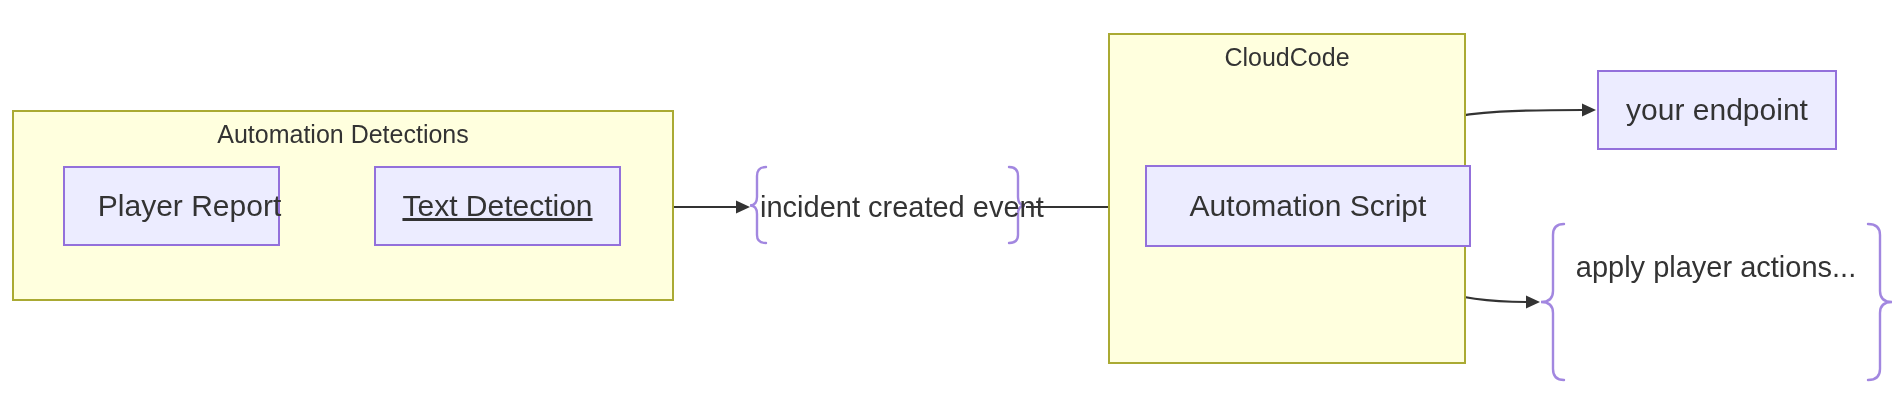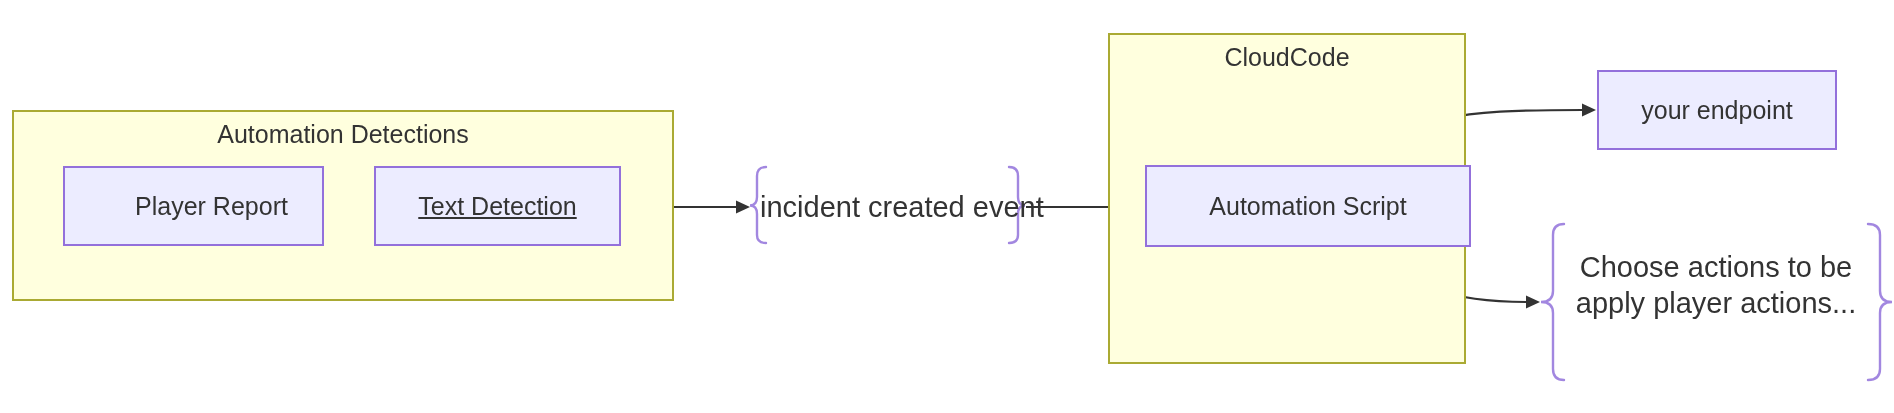--- a/index.html
+++ b/index.html
@@ -54,27 +54,27 @@
     color: var(--text_color);
     white-space: nowrap;
   }
   .node {
     position: absolute;
     background: var(--node_fill);
     border: 2px solid var(--node_border);
     display: flex;
     align-items: center;
     justify-content: center;
-    font-size: 25px;
+    font-size: 30px;
     color: var(--text_color);
     white-space: nowrap;
   }
   #cluster-moderation { left: 12px; top: 110px; width: 662px; height: 191px; }
   #cluster-cloudcode  { left: 1108px; top: 33px; width: 358px; height: 331px; }
-  #node-player-report    { left: 63px;   top: 166px; width: 261px; height: 80px; padding-left: 36px; }
+  #node-player-report    { left: 63px;   top: 166px; width: 217px; height: 80px; padding-left: 36px; }
   #node-text-detection   { left: 374px;  top: 166px; width: 247px; height: 80px; text-decoration: underline; }
   #node-automation-script{ left: 1145px; top: 165px; width: 326px; height: 82px; }
   #node-your-endpoint    { left: 1597px; top: 70px;  width: 240px; height: 80px; }
   .edge-label {
     position: absolute;
     font-size: 29px;
     color: var(--text_color);
     text-align: center;
     white-space: nowrap;
   }
@@ -130,17 +130,16 @@
     <div class="cluster-title">CloudCode</div>
   </div>
   <div class="node" id="node-automation-script">
     <span>Automation Script</span>
   </div>
   <div class="node" id="node-your-endpoint">
     <span>your endpoint</span>
   </div>
 
   <div class="edge-label" id="label-actions">
-    <div>Choose actions to be</div>
     <div>apply player actions...</div>
   </div>
 
 </div>
 
 </body></html>

